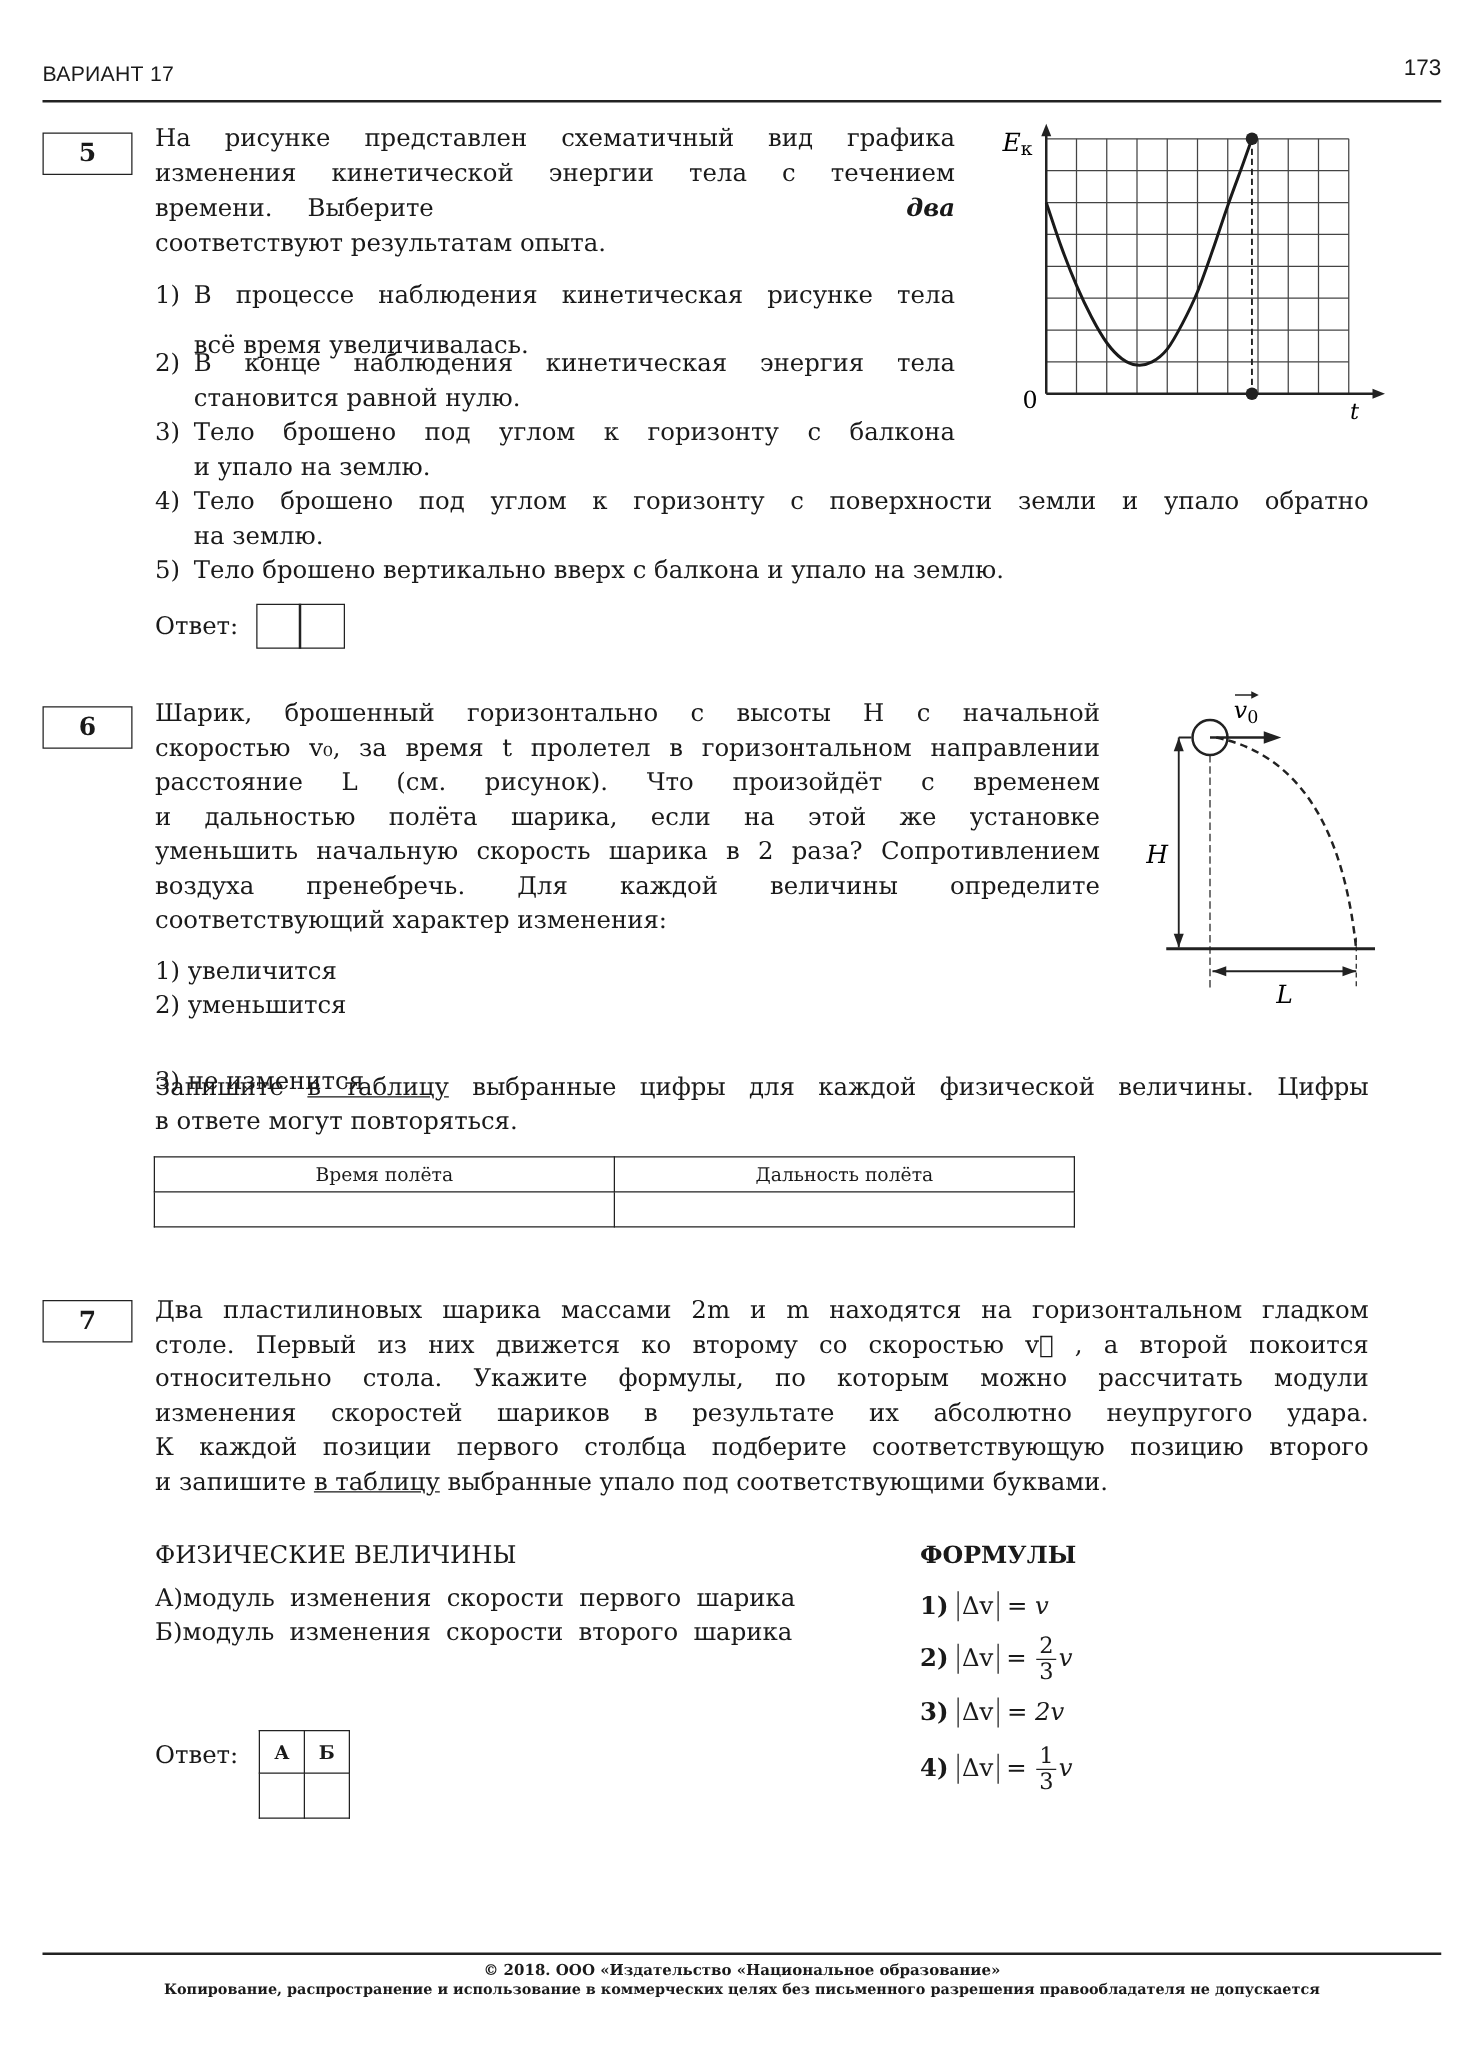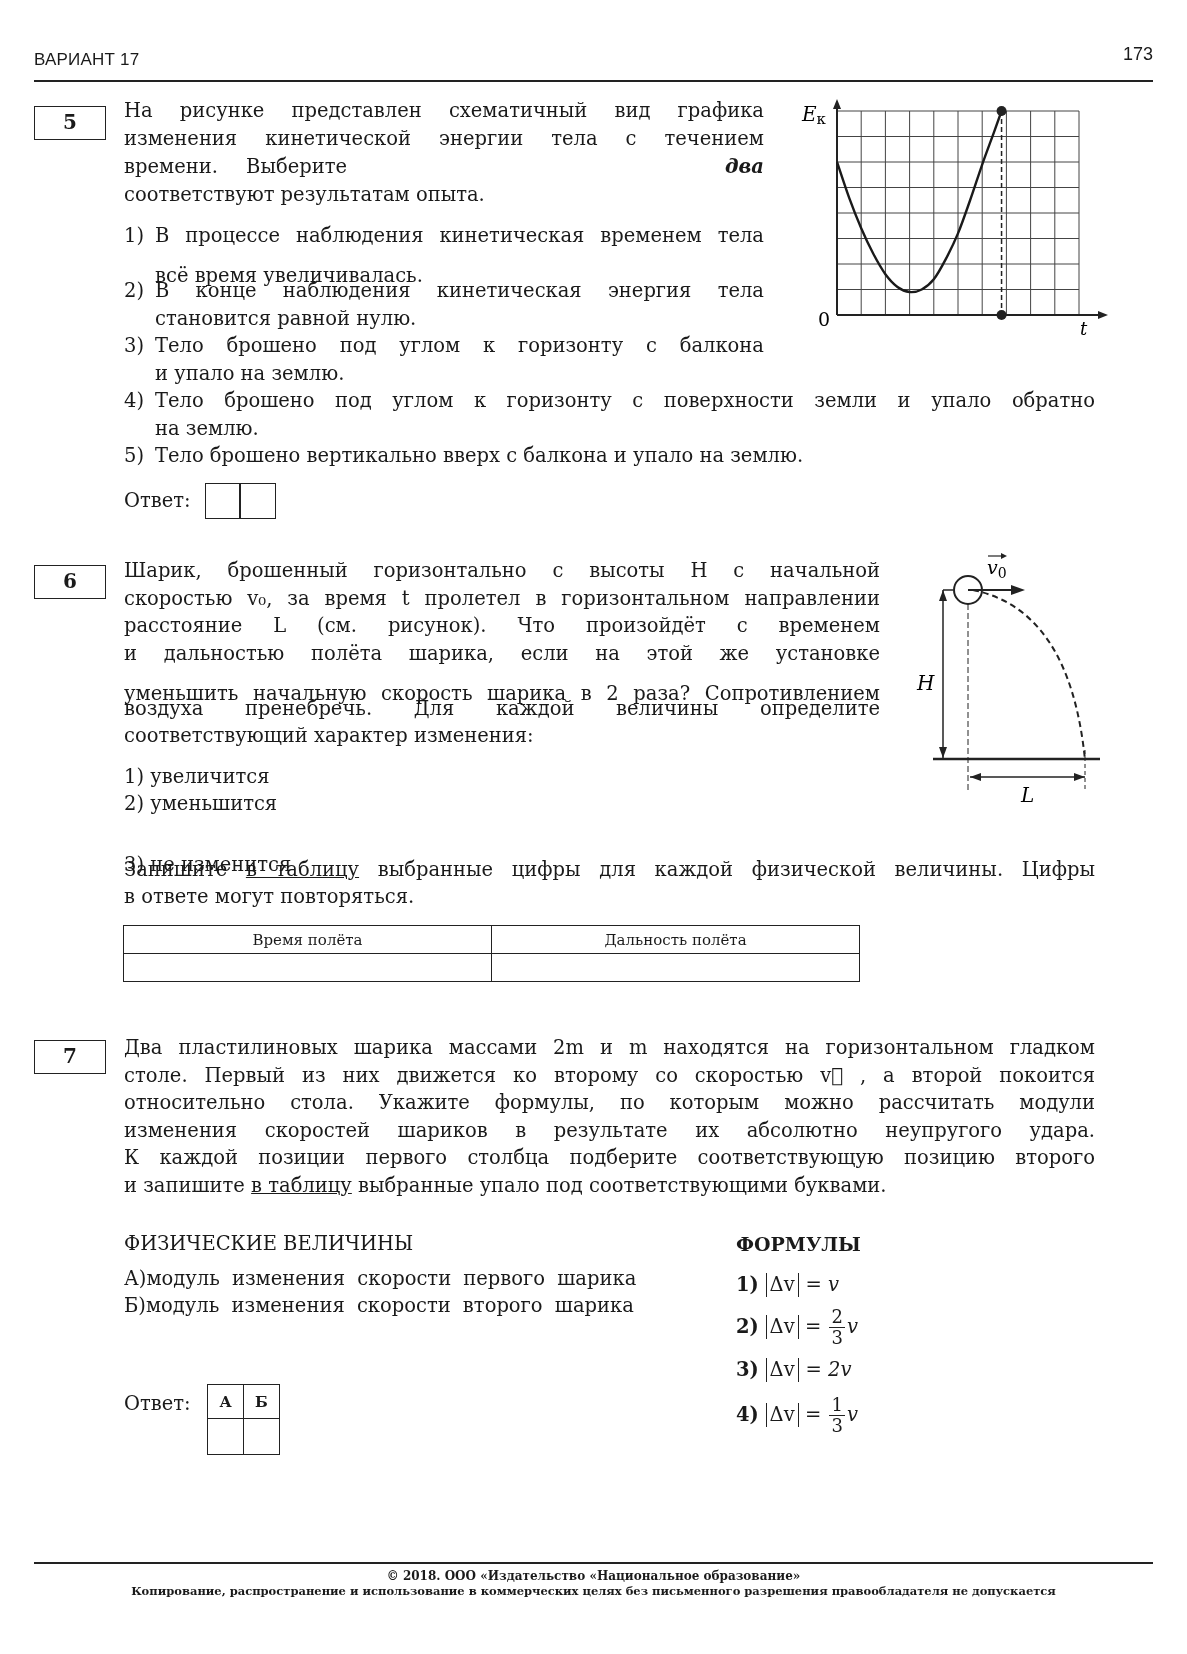--- a/index.html
+++ b/index.html
@@ -40,21 +40,21 @@
 <div class="jline" style="left:124px; top:97px; width:640px;">На рисунке представлен схематичный вид графика</div>
 <div class="jline" style="left:124px; top:125px; width:640px;">изменения кинетической энергии тела с течением</div>
 <div class="line" style="left:124px; top:153px; width:640px; display:flex; justify-content:space-between;">
   <span style="word-spacing:22px;">времени. Выберите</span>
   <span class="bi">два</span>
 </div>
 <div class="line" style="left:124px; top:181px;">соответствуют результатам опыта.</div>
 
 <div>
   <div class="line" style="left:124px; top:222px;">1)</div>
-  <div class="jline" style="left:155px; top:222px; width:609px;">В процессе наблюдения кинетическая временем тела</div>
+  <div class="jline" style="left:155px; top:222px; width:609px;">В процессе наблюдения кинетическая рисунке тела</div>
   <div class="line" style="left:155px; top:262px;">всё время увеличивалась.</div>
 </div>
 <div>
   <div class="line" style="left:124px; top:277px;">2)</div>
   <div class="jline" style="left:155px; top:277px; width:609px;">В конце наблюдения кинетическая энергия тела</div>
   <div class="line" style="left:155px; top:305px;">становится равной нулю.</div>
 </div>
 <div>
   <div class="line" style="left:124px; top:332px;">3)</div>
   <div class="jline" style="left:155px; top:332px; width:609px;">Тело брошено под углом к горизонту с балкона</div>
@@ -106,21 +106,21 @@
   <text x="12" y="26" font-size="20" font-style="italic"><tspan>E</tspan><tspan font-size="15" font-style="normal" dy="3">к</tspan></text>
   <text x="28" y="231" font-size="19">0</text>
   <text x="290" y="240" font-size="18" font-style="italic">t</text>
 </svg>
 
 <div class="abs qbox" style="top:565px;">6</div>
 <div class="jline" style="left:124px; top:557px; width:756px;">Шарик, брошенный горизонтально с высоты H с начальной</div>
 <div class="jline" style="left:124px; top:585px; width:756px;">скоростью v₀, за время t пролетел в горизонтальном направлении</div>
 <div class="jline" style="left:124px; top:612px; width:756px;">расстояние L (см. рисунок). Что произойдёт с временем</div>
 <div class="jline" style="left:124px; top:640px; width:756px;">и дальностью полёта шарика, если на этой же установке</div>
-<div class="jline" style="left:124px; top:667px; width:756px;margin-top:13px;">уменьшить начальную скорость шарика в 2 раза? Сопротивлением</div>
+<div class="jline" style="left:124px; top:667px; width:756px;">уменьшить начальную скорость шарика в 2 раза? Сопротивлением</div>
 <div class="jline" style="left:124px; top:695px; width:756px;">воздуха пренебречь. Для каждой величины определите</div>
 <div class="line" style="left:124px; top:722px;">соответствующий характер изменения:</div>
 
 <div class="line" style="left:124px; top:763px;">1) увеличится</div>
 <div class="line" style="left:124px; top:790px;">2) уменьшится</div>
 <div class="line" style="left:124px; top:851px;">3) не изменится</div>
 
 <div class="jline" style="left:124px; top:856px; width:971px;">
   <span>Запишите </span><span class="u">в таблицу</span><span> выбранные цифры для каждой физической величины. Цифры</span>
 </div>

